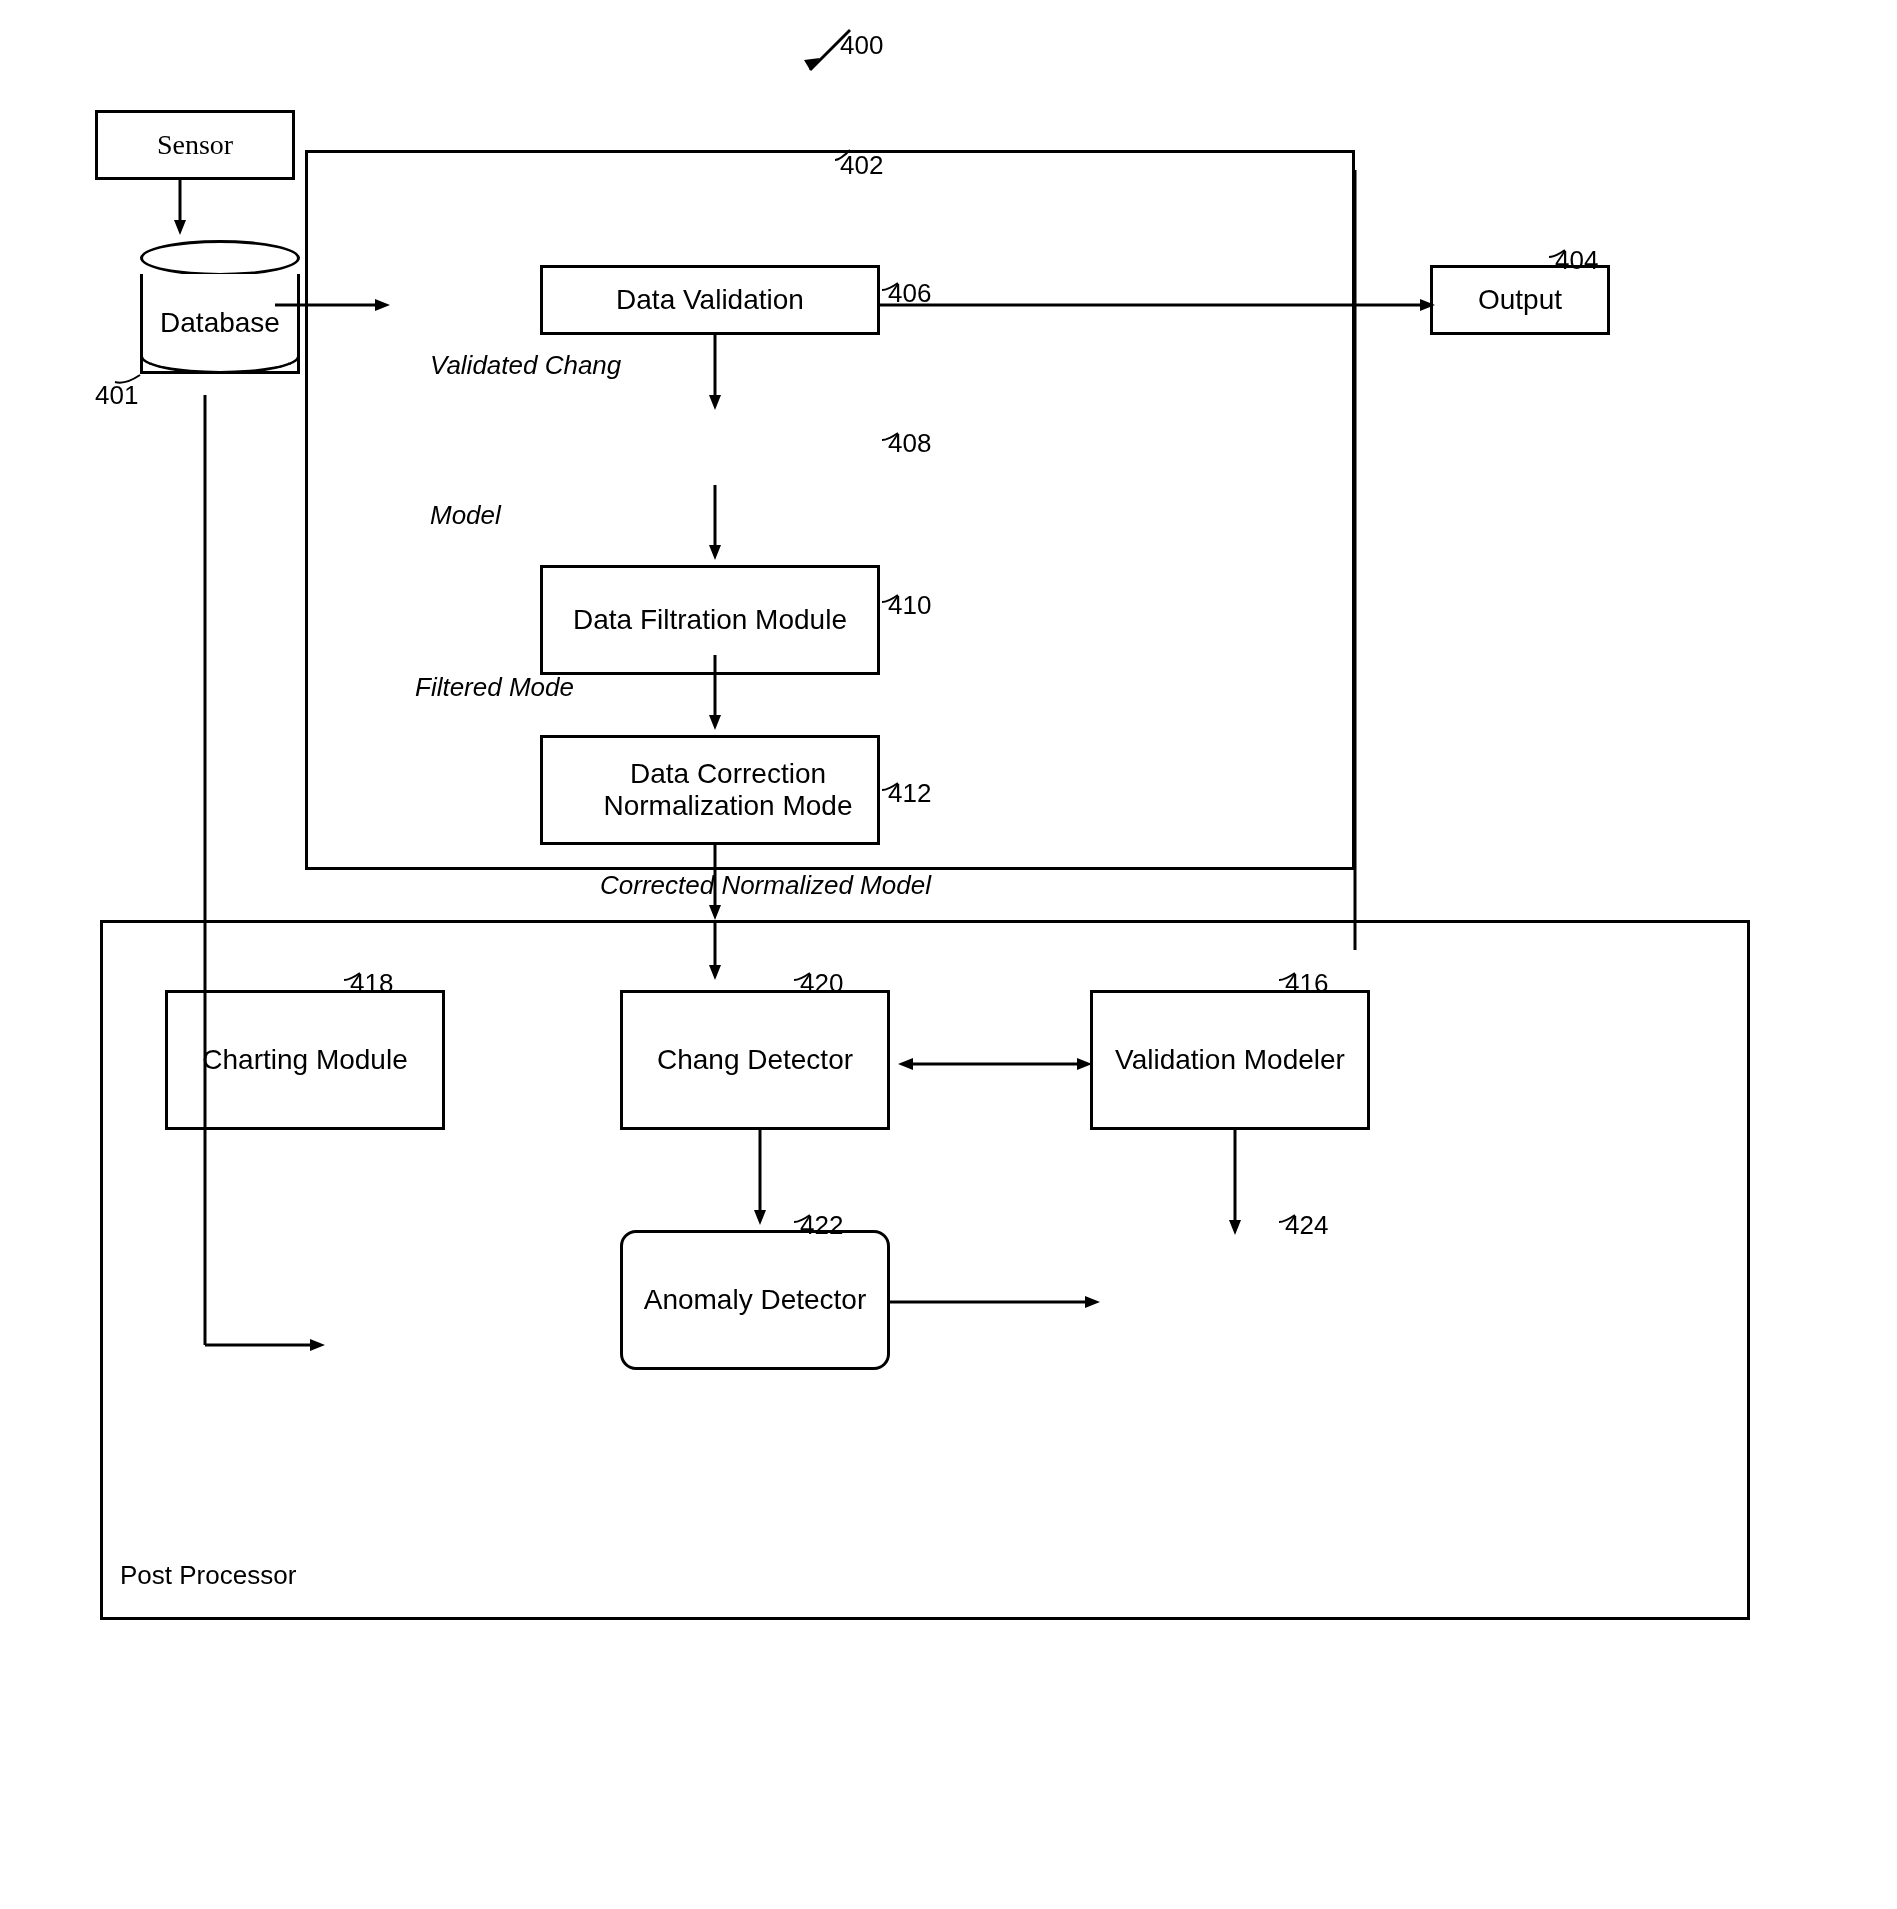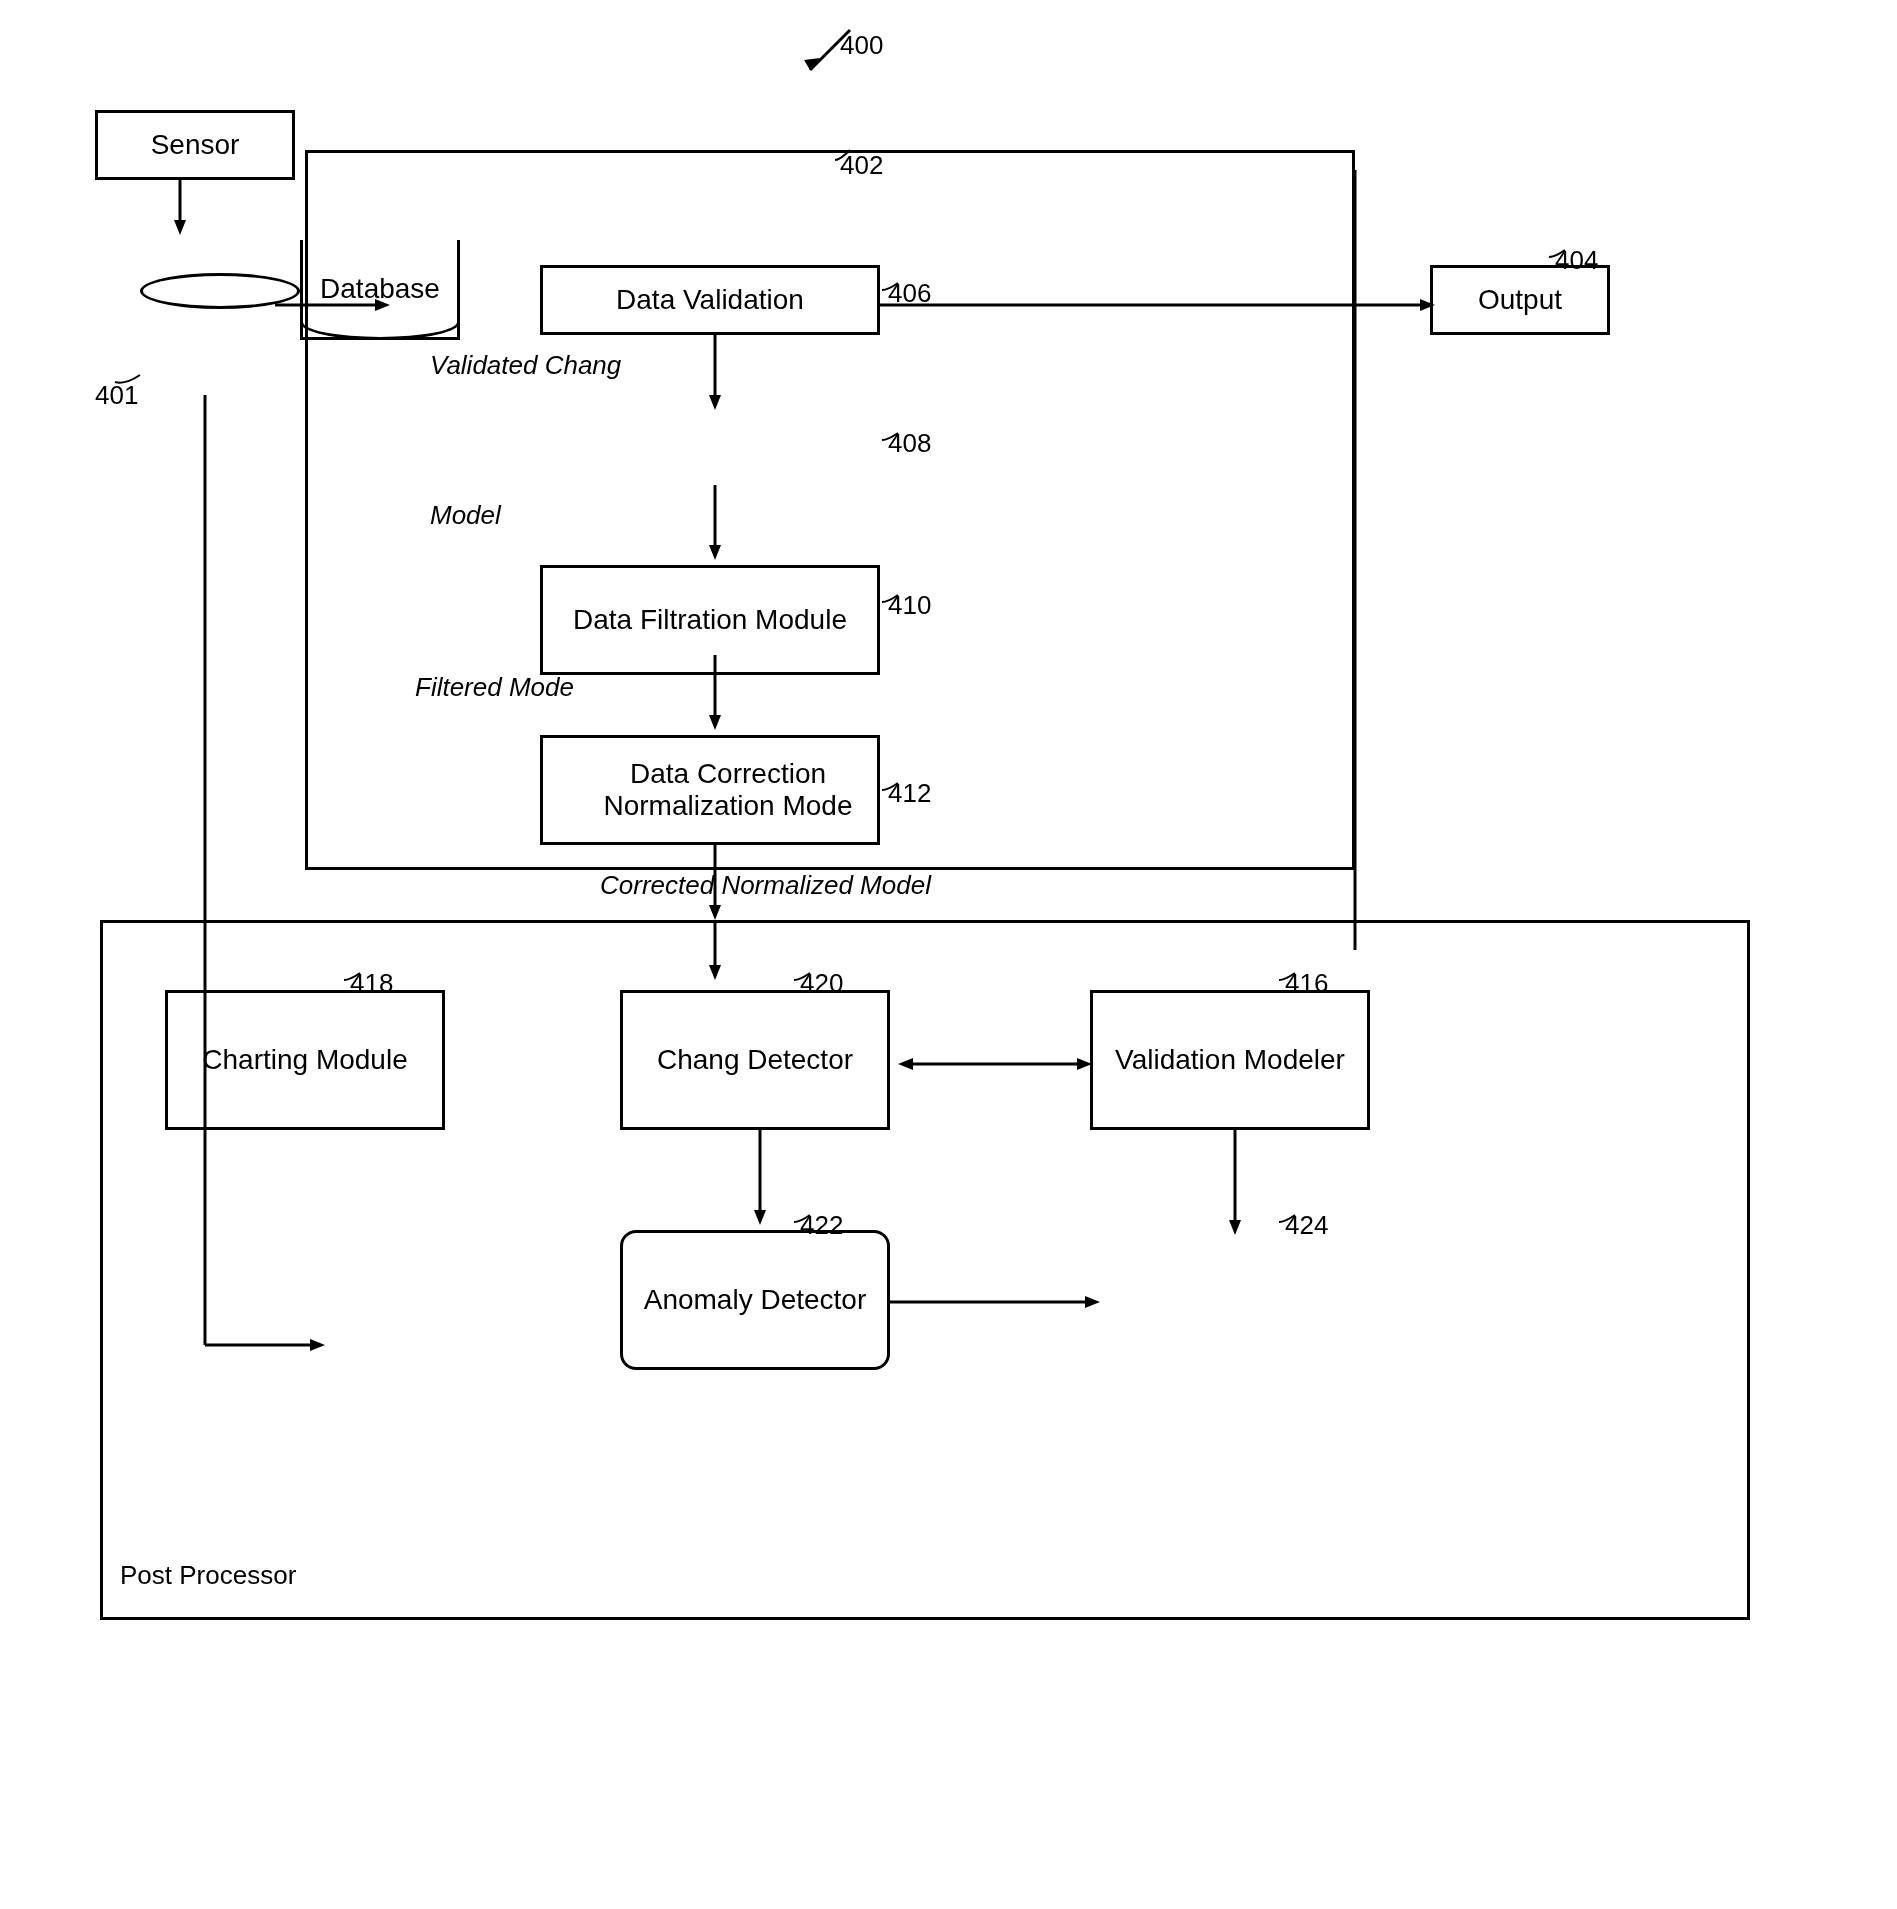--- a/index.html
+++ b/index.html
@@ -38,20 +38,21 @@
       text-align: center;
       font-size: 28px;
       font-weight: normal;
       color: #000;
     }
 
     
     .cylinder {
       position: absolute;
       display: flex;
+      flex-direction: column;
       align-items: center;
       justify-content: flex-start;
       padding-left: 25px;
     }
 
     .cylinder-body {
       width: 160px;
       height: 100px;
       border-left: 3px solid #000;
       border-right: 3px solid #000;
@@ -111,21 +112,21 @@
 
 <div class="diagram-container">
 
   <div class="ref-label" style="top:30px; left:840px;">400</div>
 
   <svg style="position:absolute;top:20px;left:790px;" width="80" height="60">
     <line x1="60" y1="10" x2="20" y2="50" stroke="#000" stroke-width="3"></line>
     <polygon points="20,50 30,38 14,40" fill="#000"></polygon>
   </svg>
 
-  <div class="box" style="top:110px; left:95px; width:200px; height:70px;">Sensor</div>
+  <div class="box" style="top:110px; left:95px; width:200px; height:70px;font-family:Liberation Serif, serif;">Sensor</div>
 
   <svg style="position:absolute;top:180px;left:170px;" width="20" height="60">
     <line x1="10" y1="0" x2="10" y2="45" stroke="#000" stroke-width="3"></line>
     <polygon points="10,55 4,40 16,40" fill="#000"></polygon>
   </svg>
 
   <div class="cylinder" style="top:240px; left:115px;">
     <div class="cylinder-top"></div>
     <div class="cylinder-body">
       <span>Database</span>

